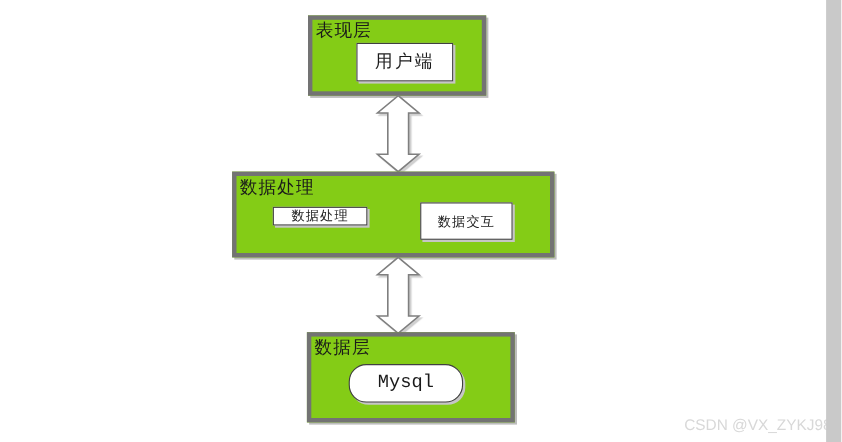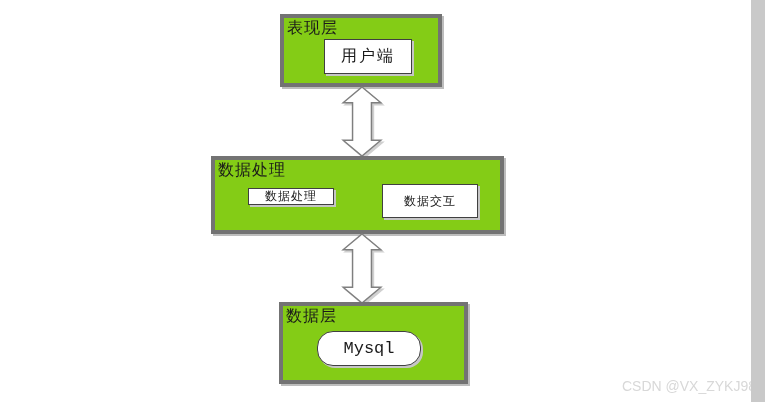--- a/index.html
+++ b/index.html
@@ -40,21 +40,21 @@
     border: 1.5px solid #404040;
     box-shadow: 2px 2px 0 #c6c6c6;
     box-sizing: border-box;
     display: flex;
     align-items: center;
     justify-content: center;
     color: #1a1a1a;
   }
   .node-user   { left: 40px;  top: 21px; width: 88px;  height: 35px; font-size: 16px; letter-spacing: 2px; }
   .node-dp     { left: 33px;  top: 28px; width: 86px;  height: 17px; font-size: 12px; letter-spacing: 1px; }
-  .node-di     { left: 167px; top: 24px; width: 96px;  height: 34px; font-size: 12px; letter-spacing: 1px; }
+  .node-di     { left: 167px; top: 24px; width: 84px;  height: 34px; font-size: 12px; letter-spacing: 1px; }
   .node-mysql  { left: 34px;  top: 25px; width: 104px; height: 35px; font-size: 17px;
                  font-family: "Liberation Mono", "DejaVu Sans Mono", monospace; border-radius: 16px; }
 
   .layer-top    { left: 280px; top: 14px;  width: 162px; height: 73px; }
   .layer-middle { left: 211px; top: 156px; width: 293px; height: 78px; }
   .layer-bottom { left: 279px; top: 302px; width: 189px; height: 82px; }
 
   .arrow {
     position: absolute;
     width: 42px;

